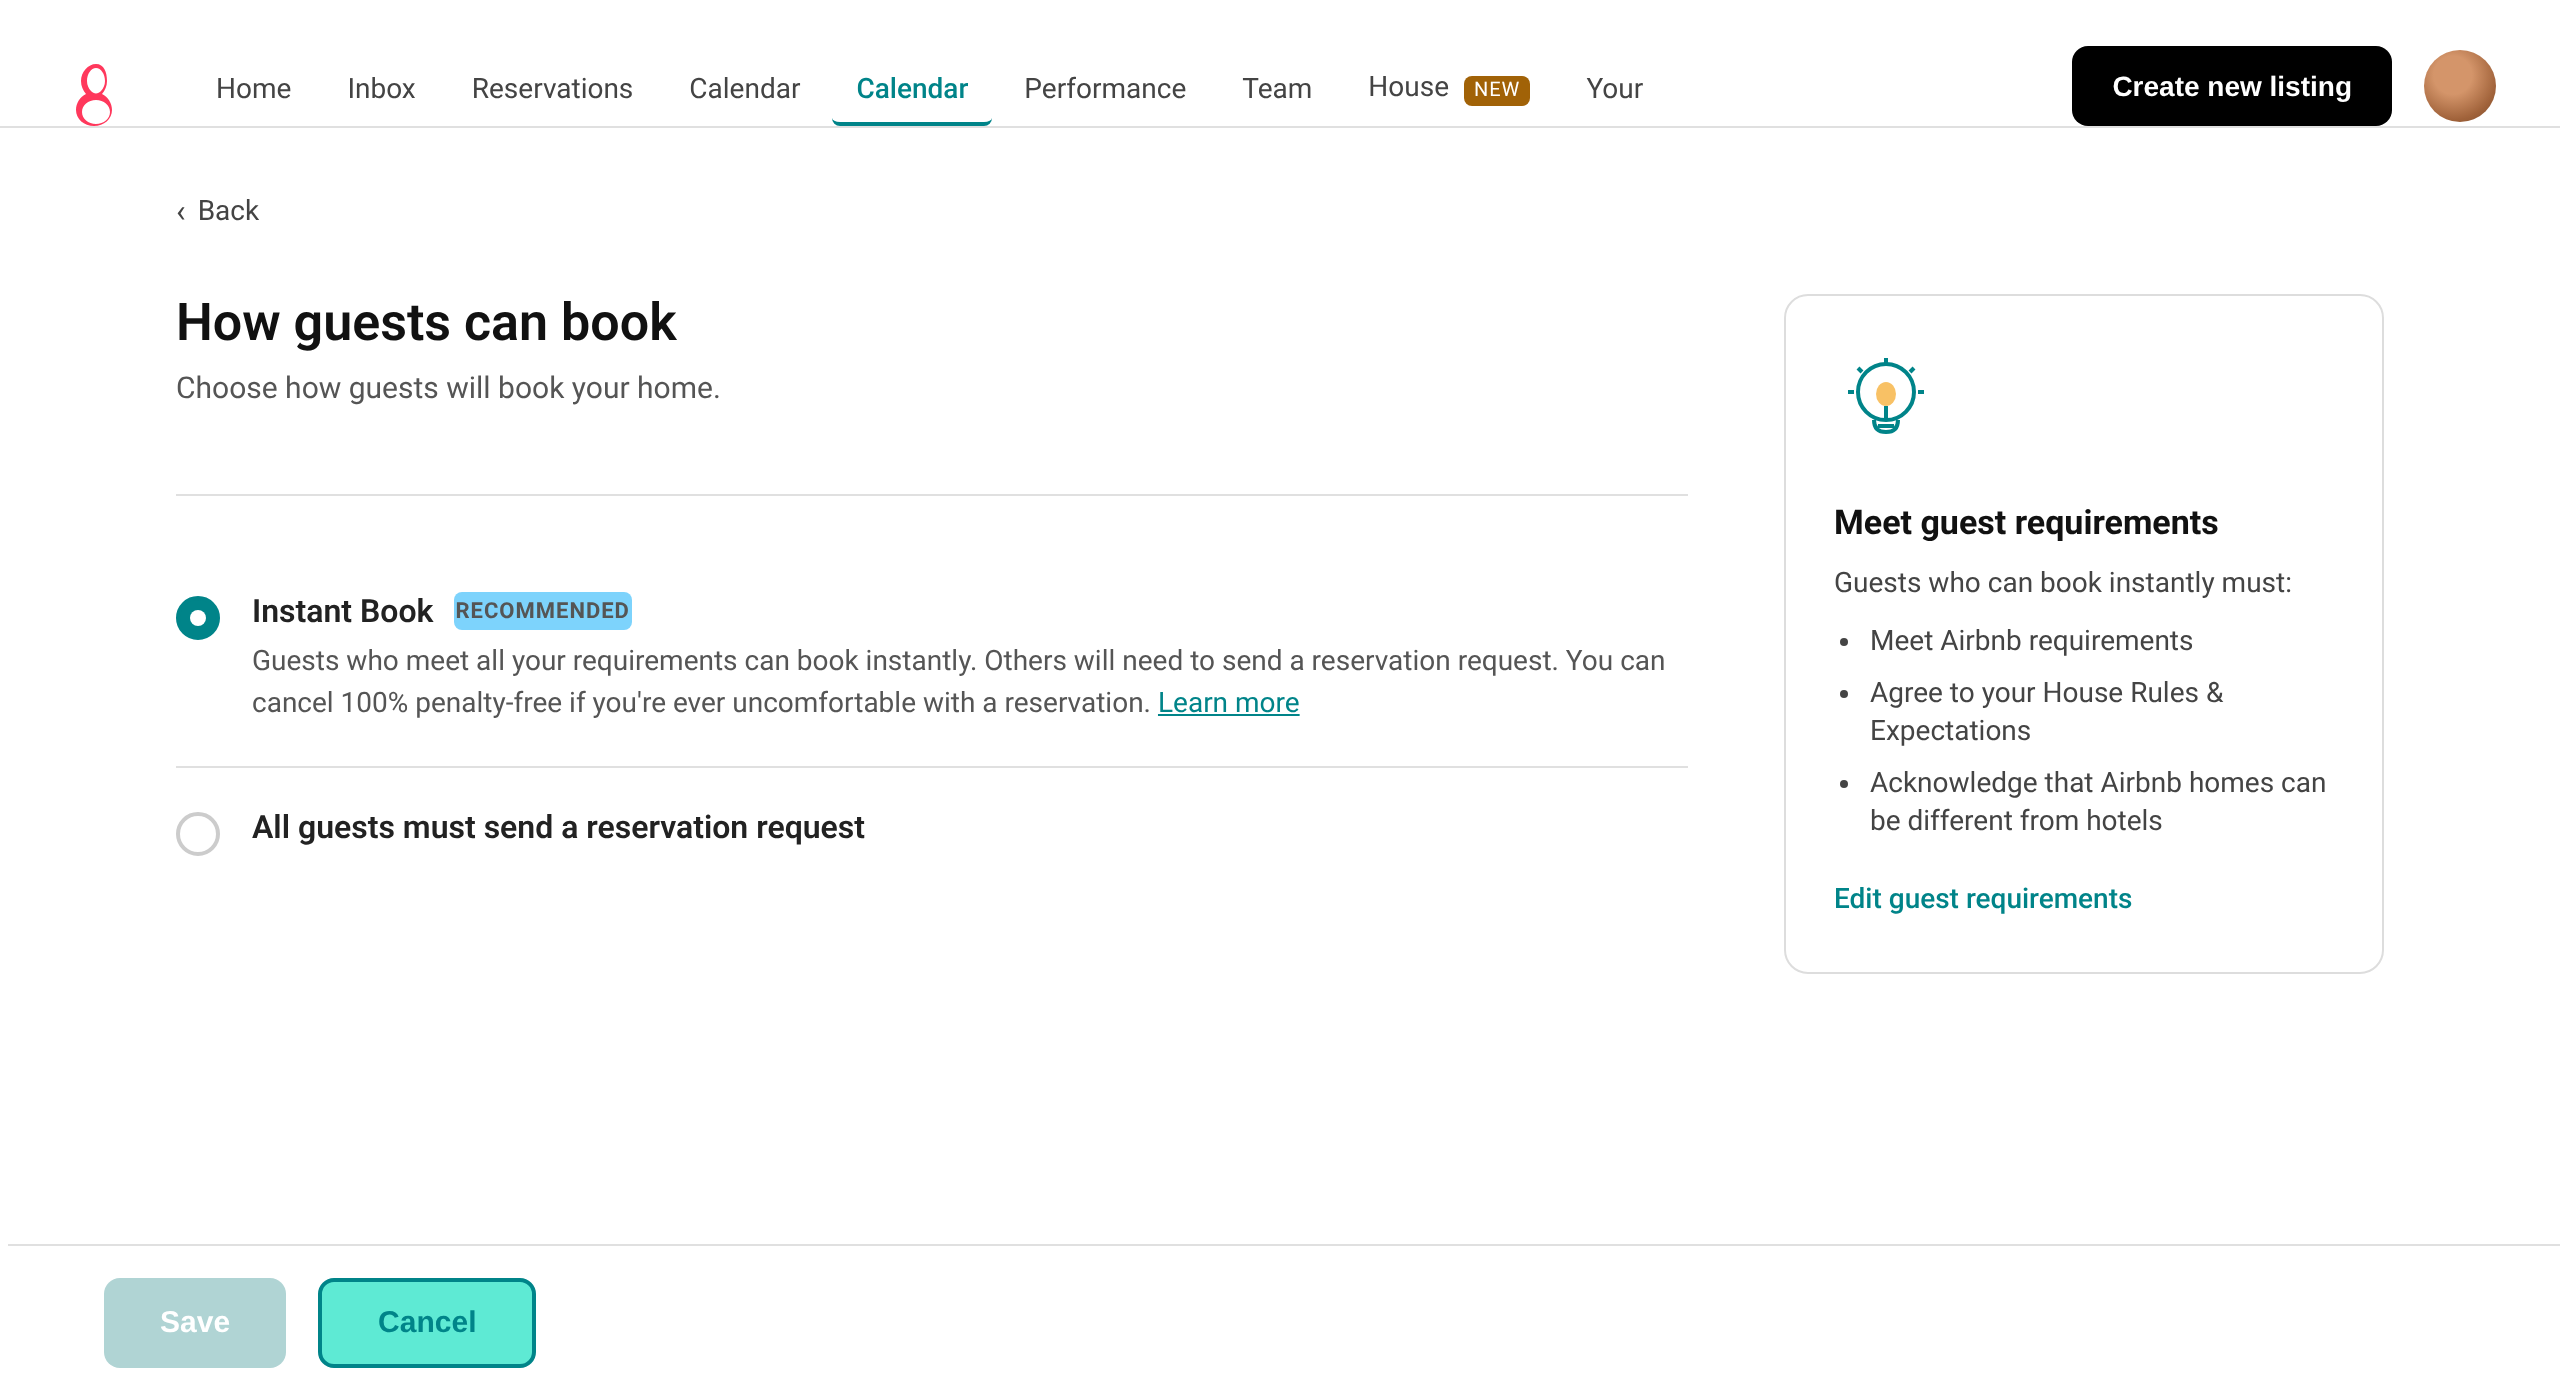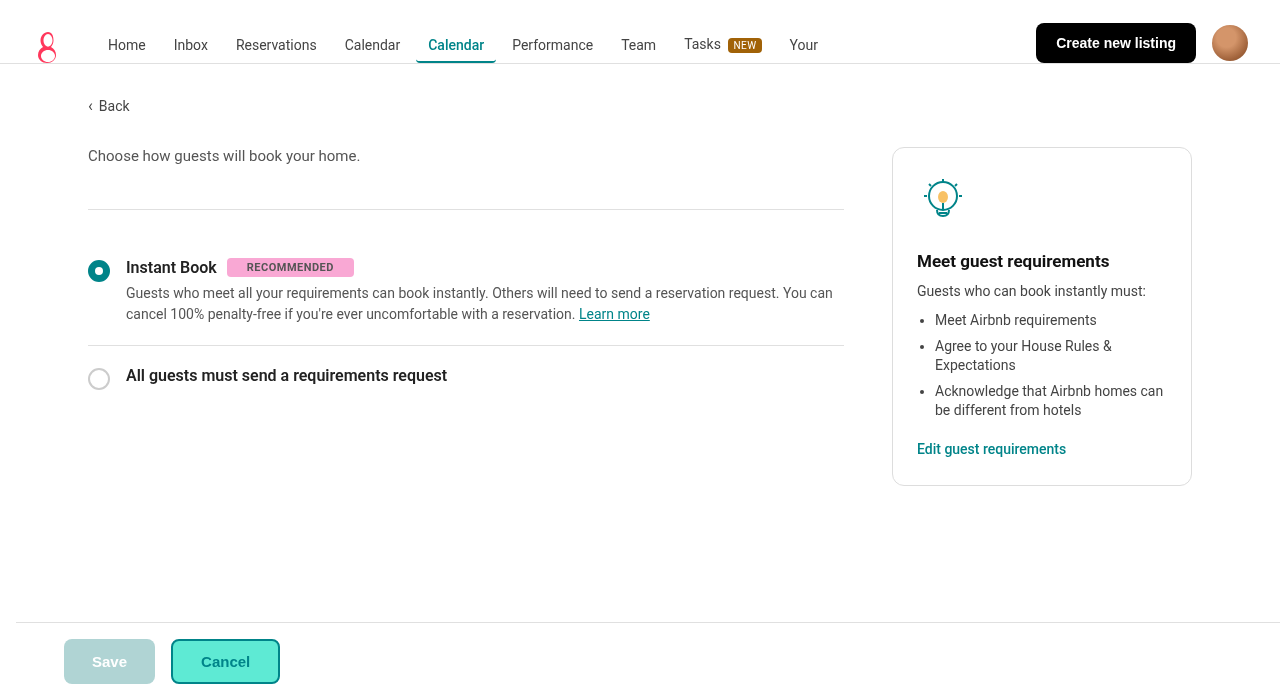--- a/index.html
+++ b/index.html
@@ -173,25 +173,25 @@
       align-items: center;
       gap: 10px;
       margin-bottom: 6px;
     }
     .radio-label {
       font-size: 16px;
       font-weight: 600;
       color: #222;
     }
     .recommended-badge {
-      background: #f9a8d4;
+      background: #7dd3fc;
       color: #555;
       font-size: 11px;
       font-weight: 700;
-      padding: 3px 20px;
+      padding: 3px 1px;
       border-radius: 4px;
       letter-spacing: 0.5px;
     }
     .radio-description {
       font-size: 14px;
       color: #555;
       line-height: 1.5;
     }
     .learn-more-link {
       color: #008489;
@@ -239,21 +239,21 @@
       font-size: 14px;
       text-decoration: none;
       cursor: pointer;
       font-weight: 500;
     }
 
     
     .footer {
       position: fixed;
       bottom: 0;
-      left: 16px;
+      left: 4px;
       right: 0;
       background: #fff;
       border-top: 1px solid #e0e0e0;
       padding: 16px 48px;
       display: flex;
       align-items: center;
       gap: 16px;
     }
     .save-btn {
       background: #b0d4d4;
@@ -287,21 +287,21 @@
   </div>
   <div class="nav-links">
     <a class="nav-link">Home</a>
     <a class="nav-link">Inbox</a>
     <a class="nav-link">Reservations</a>
     <a class="nav-link">Calendar</a>
     <a class="nav-link active">Calendar</a>
     <a class="nav-link">Performance</a>
     <a class="nav-link">Team</a>
     <a class="nav-link">
-      <span>Tasks</span>
+      <span>House</span>
       <span class="nav-badge">NEW</span>
     </a>
     <a class="nav-link">Your</a>
   </div>
   <div class="nav-right">
     <button class="create-listing-btn">Create new listing</button>
     <div class="avatar">
       <div class="avatar-img"></div>
     </div>
   </div>
@@ -310,20 +310,21 @@
 <div class="main">
 
   <a class="back-link">
     <span class="back-chevron">‹</span>
     <span>Back</span>
   </a>
 
   <div class="content-area">
 
     <div class="left-panel">
+      <h1 class="page-title">How guests can book</h1>
       <p class="page-subtitle">Choose how guests will book your home.</p>
       <hr class="divider">
 
       <div class="radio-option">
         <div class="radio-circle selected"></div>
         <div class="radio-content">
           <div class="radio-label-row">
             <span class="radio-label">Instant Book</span>
             <span class="recommended-badge">RECOMMENDED</span>
           </div>
@@ -332,21 +333,21 @@
             <span> </span>
             <a class="learn-more-link">Learn more</a>
           </p>
         </div>
       </div>
 
       <div class="radio-option">
         <div class="radio-circle"></div>
         <div class="radio-content">
           <div class="radio-label-row">
-            <span class="radio-label">All guests must send a requirements request</span>
+            <span class="radio-label">All guests must send a reservation request</span>
           </div>
         </div>
       </div>
     </div>
 
     <div class="right-panel">
       <div class="guest-req-card">
         <div class="card-icon">
           
           <svg width="52" height="52" viewBox="0 0 52 52" fill="none" xmlns="http://www.w3.org/2000/svg">

